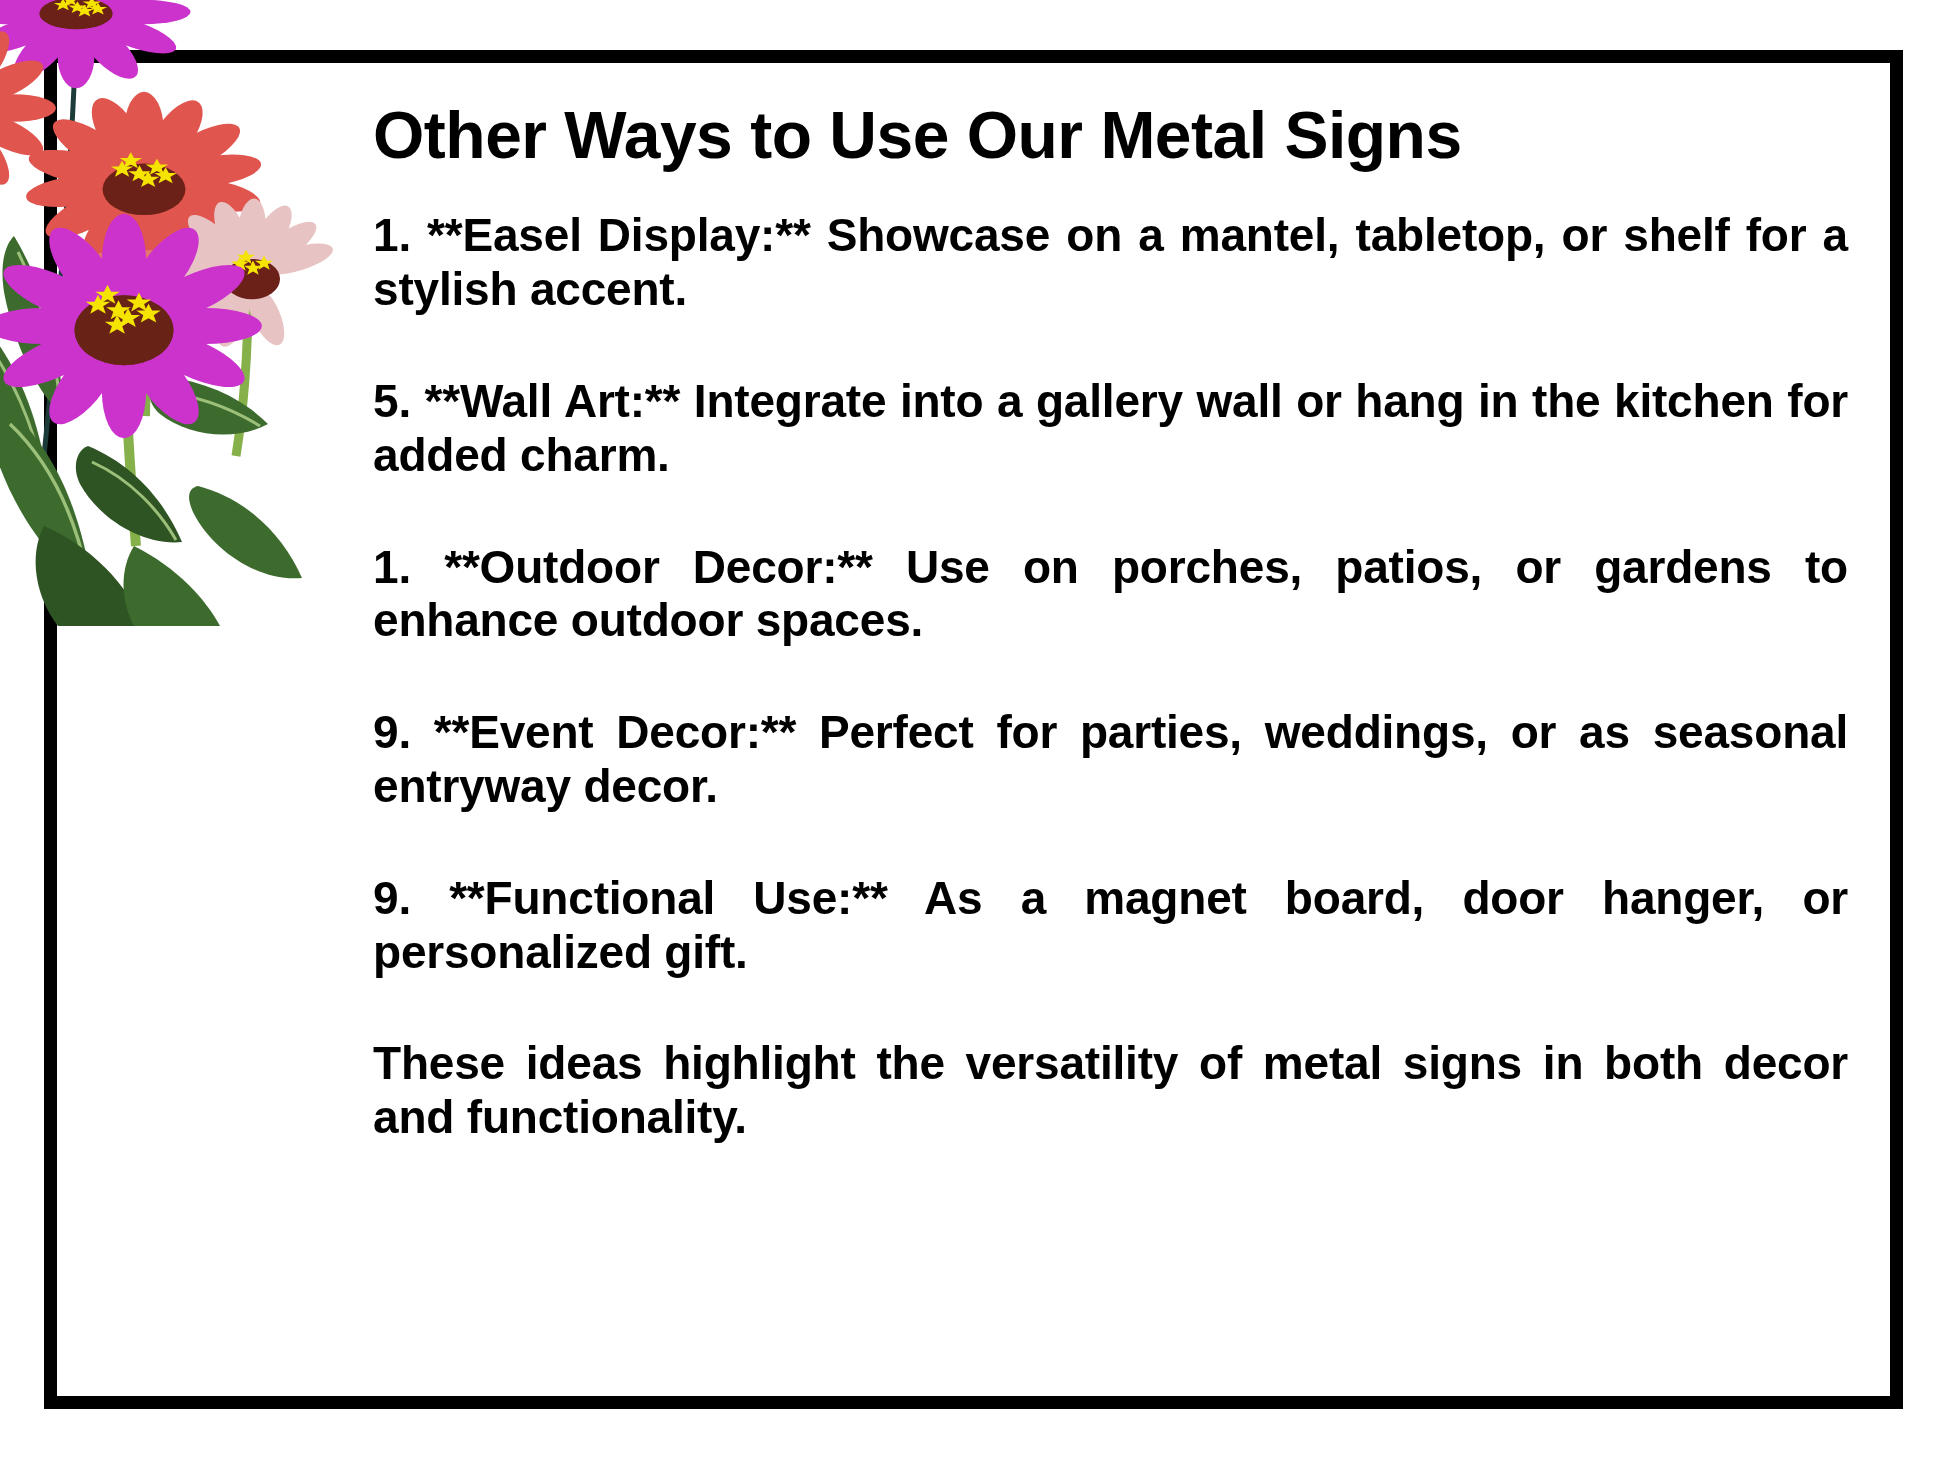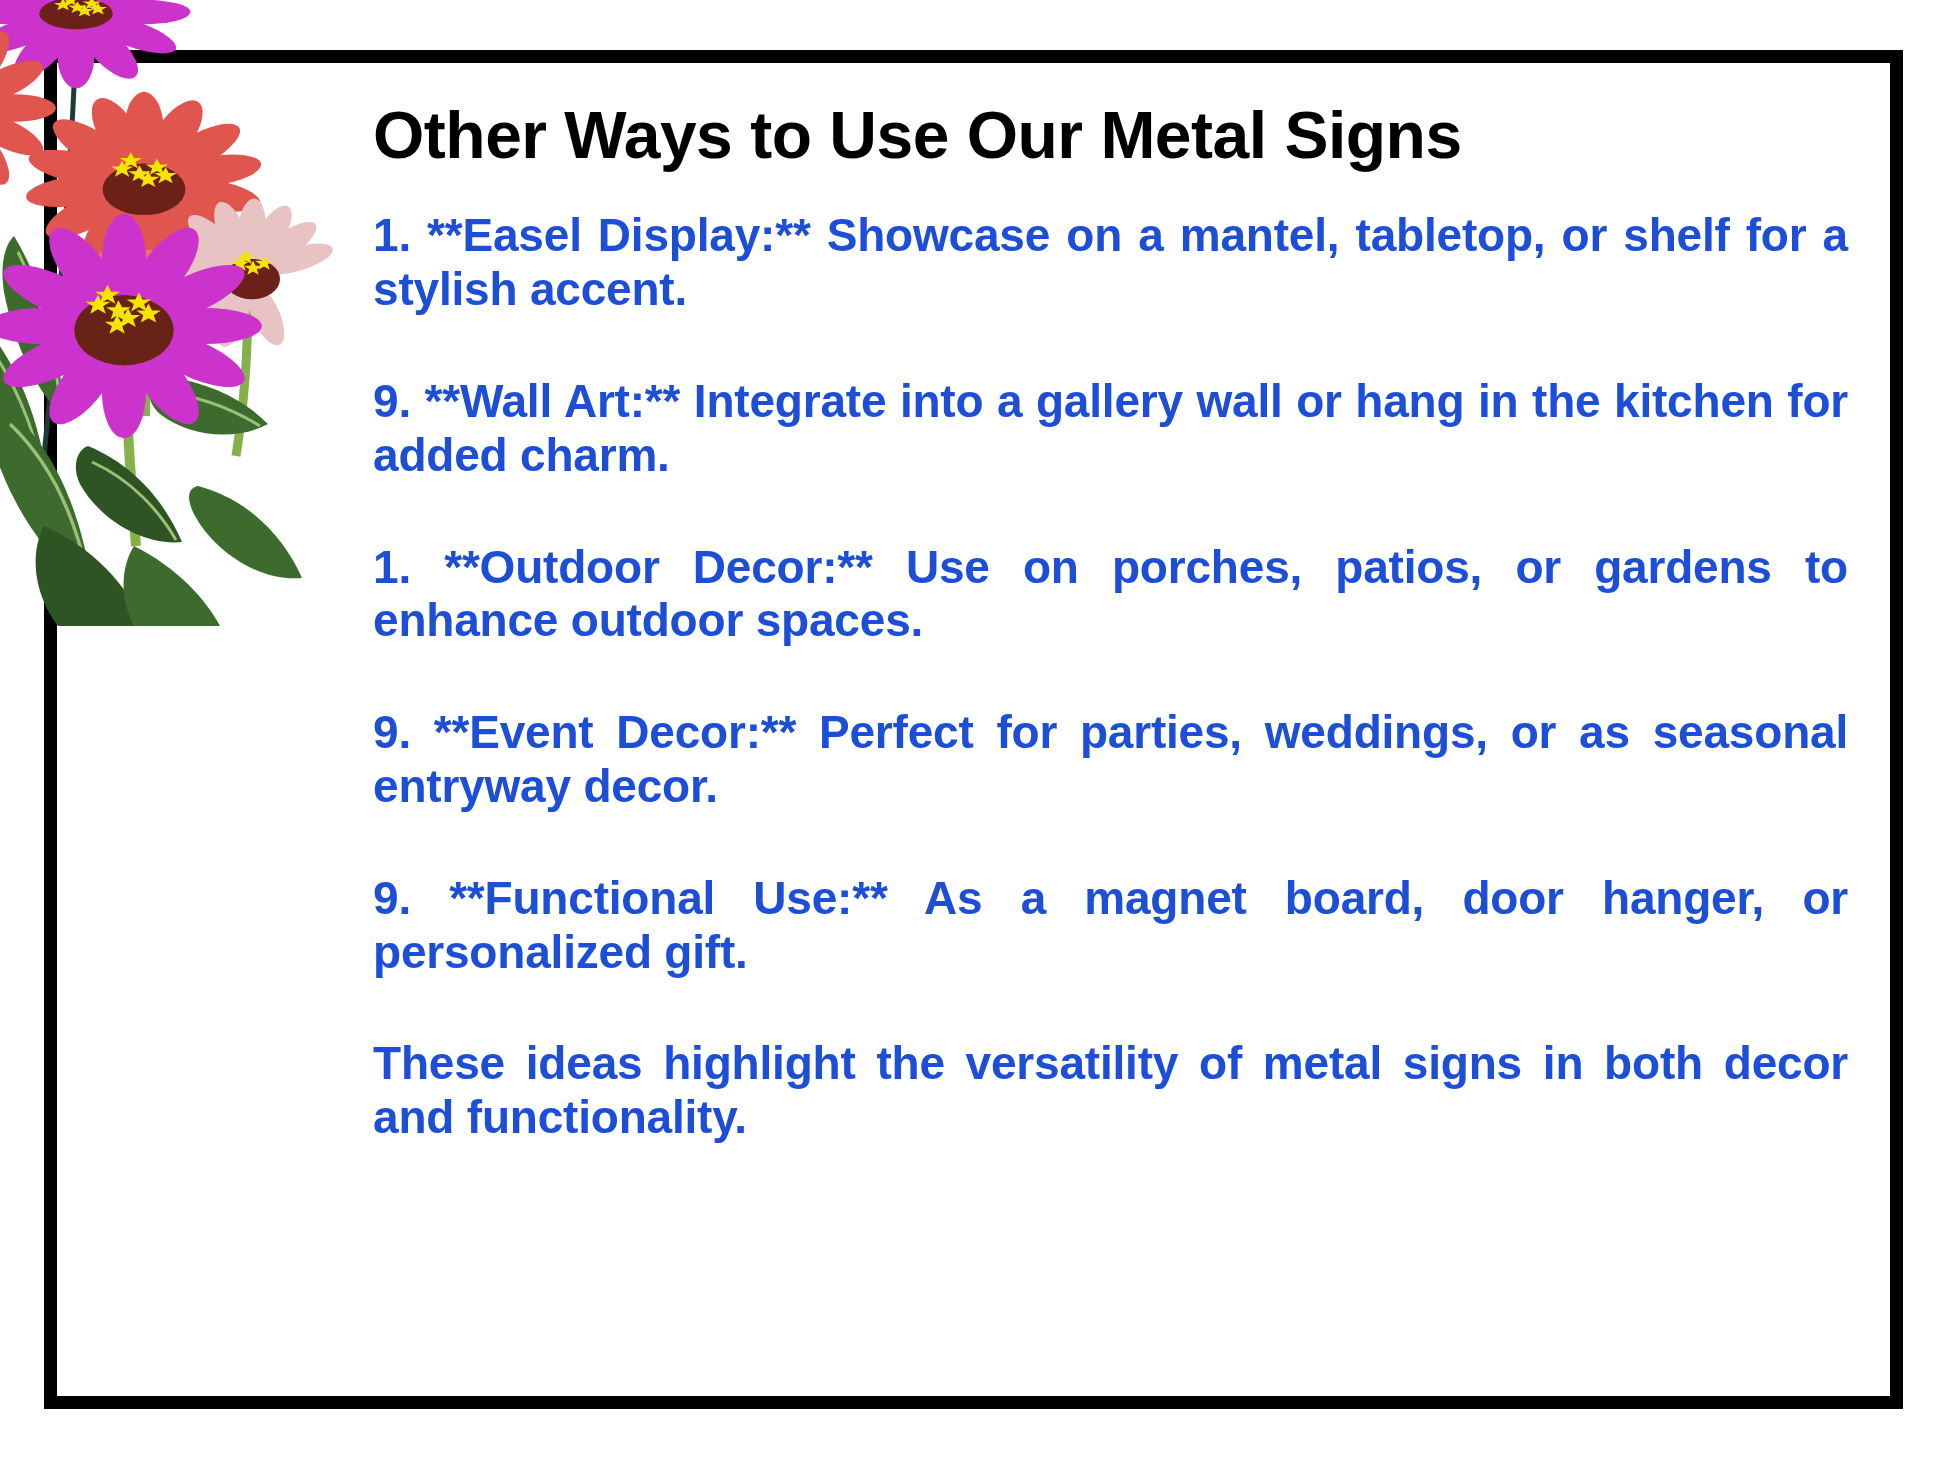--- a/index.html
+++ b/index.html
@@ -43,21 +43,21 @@
     font-weight: bold;
     color: #000000;
     letter-spacing: -0.5px;
     line-height: 1.08;
     margin: 0 0 38px 0;
     white-space: nowrap;
   }
   .para {
     font-size: 46px;
     font-weight: bold;
-    color: #1d4ed8;
+    color: #000000;
     line-height: 1.17;
     text-align: justify;
     text-justify: inter-word;
     margin: 0 0 58px 0;
     letter-spacing: -0.2px;
   }
   .para:last-child { margin-bottom: 12px; }
 
   
   #flowers {
@@ -74,21 +74,21 @@
 <body>
 
 <div id="slide">
 
   <div id="frame"></div>
 
   <div id="content">
     <h1 id="title">Other Ways to Use Our Metal Signs</h1>
 
     <p class="para">1. **Easel Display:** Showcase on a mantel, tabletop, or shelf for a stylish accent.</p>
-    <p class="para">9. **Wall Art:** Integrate into a gallery wall or hang in the kitchen for added charm.</p>
+    <p class="para">5. **Wall Art:** Integrate into a gallery wall or hang in the kitchen for added charm.</p>
     <p class="para">1. **Outdoor Decor:** Use on porches, patios, or gardens to enhance outdoor spaces.</p>
     <p class="para">9. **Event Decor:** Perfect for parties, weddings, or as seasonal entryway decor.</p>
     <p class="para">9. **Functional Use:** As a magnet board, door hanger, or personalized gift.</p>
     <p class="para">These ideas highlight the versatility of metal signs in both decor and functionality.</p>
   </div>
 
   <div id="flowers">
     <svg viewBox="0 0 420 640" width="420" height="640" xmlns="http://www.w3.org/2000/svg">
       <defs>
 

